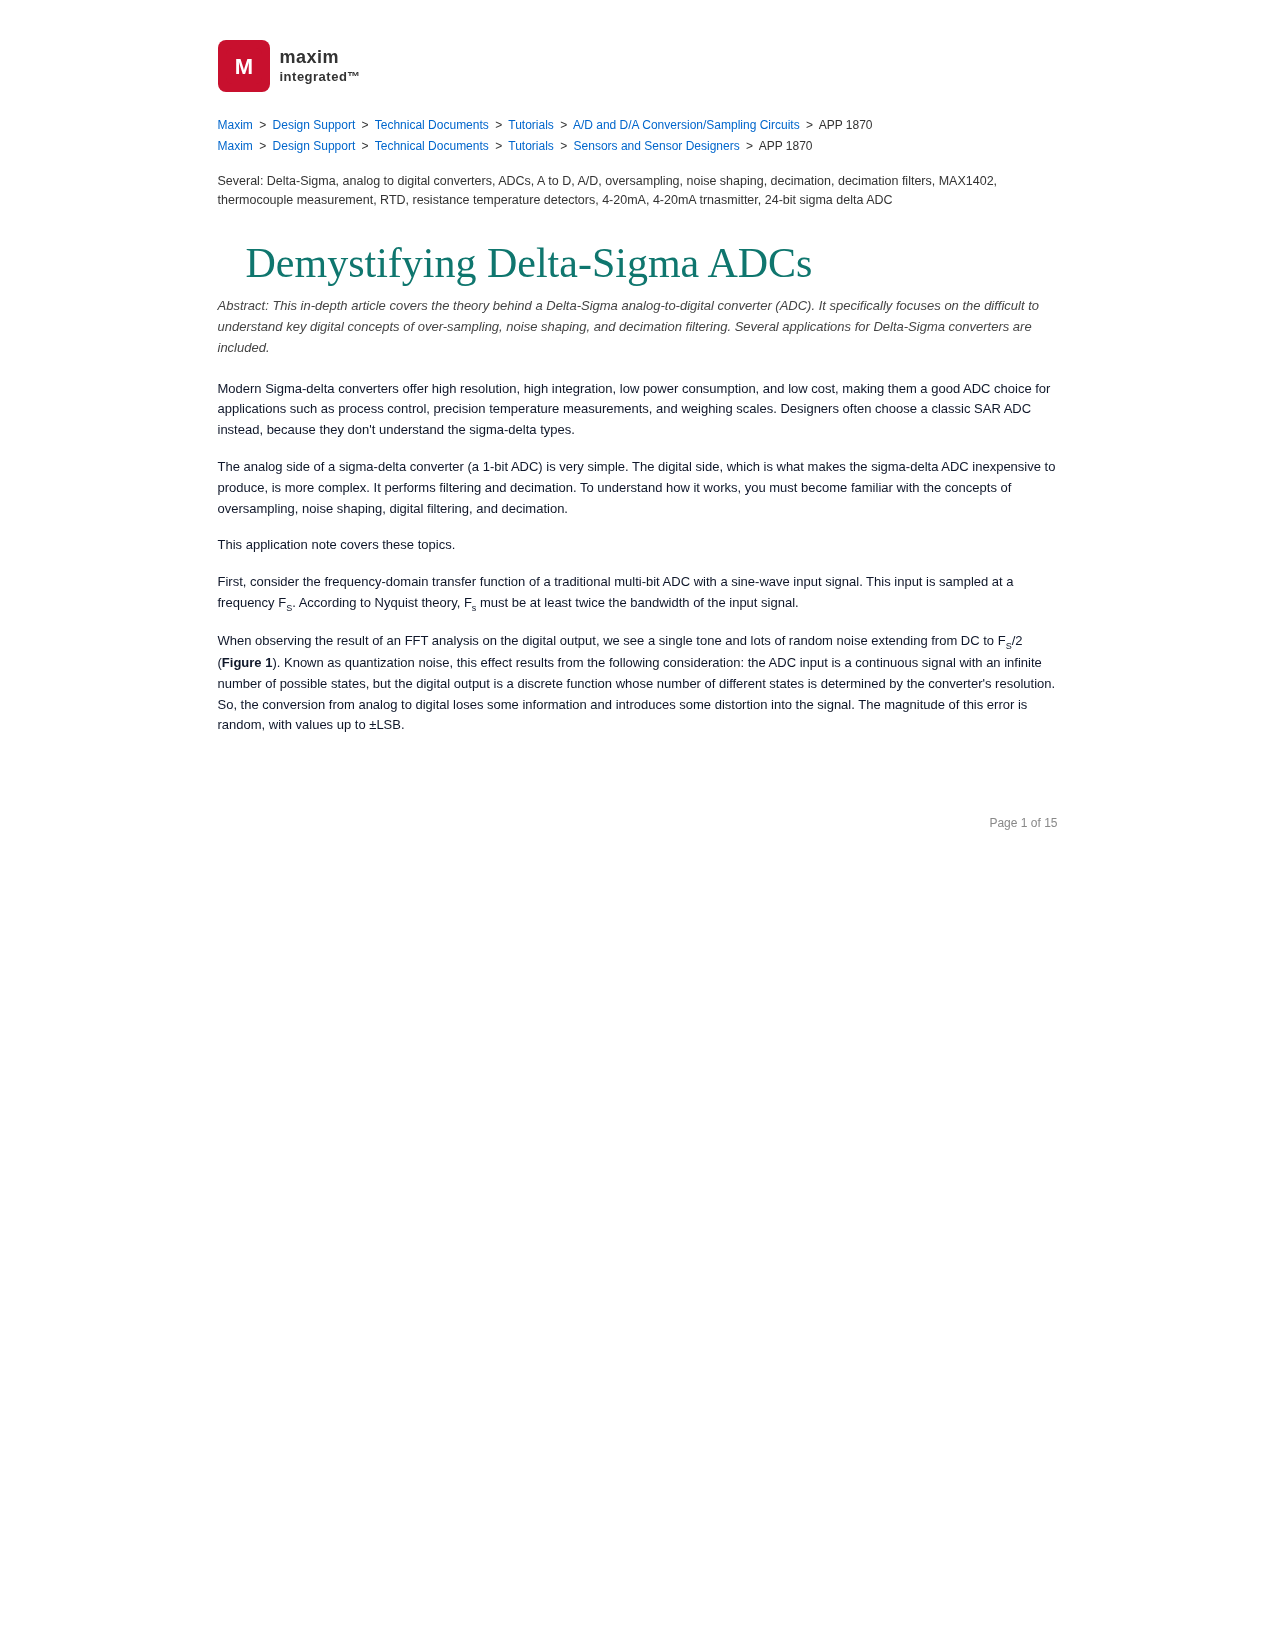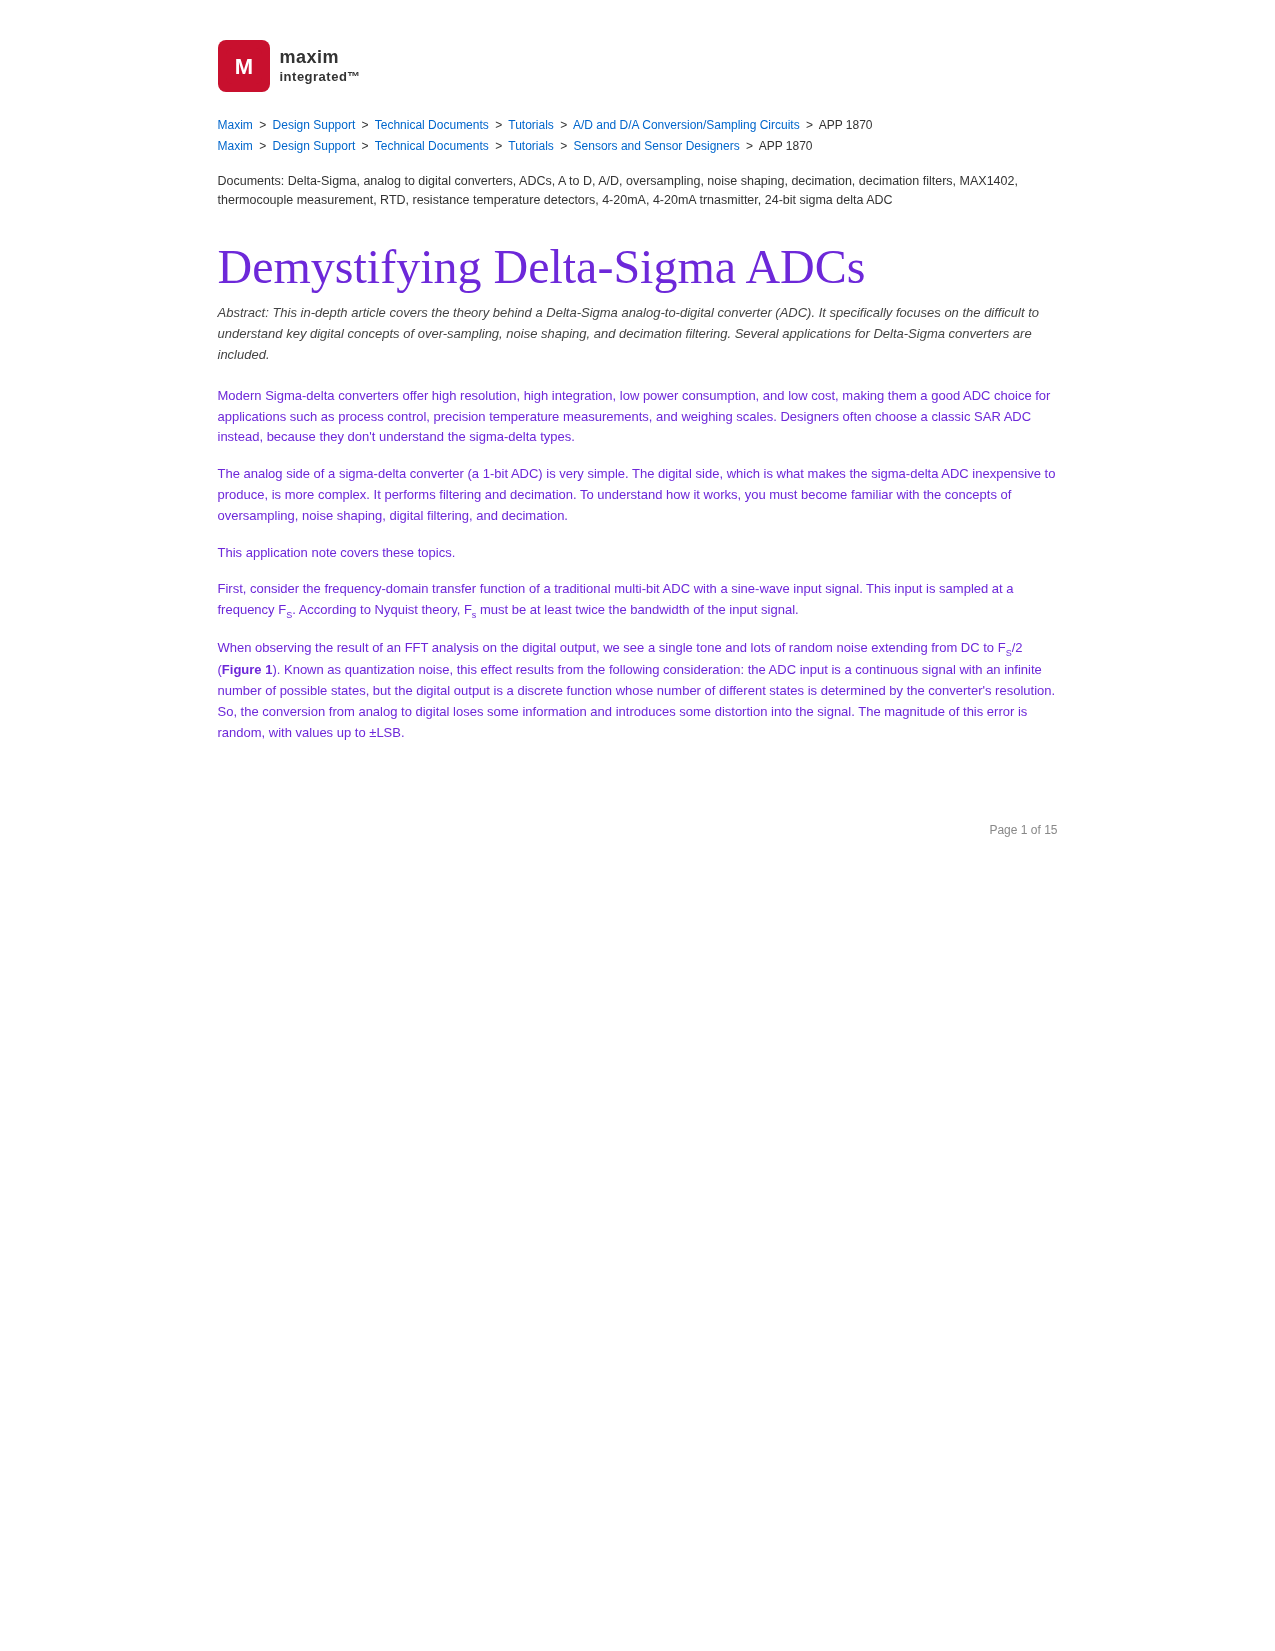--- a/index.html
+++ b/index.html
@@ -103,45 +103,46 @@
     .tutorial-label {
       font-size: 11px;
       font-weight: bold;
       color: #888;
       letter-spacing: 1px;
       text-transform: uppercase;
       margin-bottom: 4px;
     }
 
     .main-title {
-      font-size: 48px;
+      font-size: 42px;
       font-weight: normal;
-      color: #6d28d9;
+      color: #0f766e;
       margin-bottom: 8px;
       line-height: 1.2;
       font-family: Georgia, 'Times New Roman', serif;
+      margin-left: 28px;
     }
 
     .date {
       font-size: 12px;
       color: #888;
       margin-bottom: 20px;
     }
 
     .abstract {
       font-style: italic;
       font-size: 13px;
       color: #444;
       margin-bottom: 20px;
       line-height: 1.6;
     }
 
     .body-text {
       font-size: 13px;
-      color: #6d28d9;
+      color: #0f172a;
       line-height: 1.6;
       margin-bottom: 16px;
     }
 
     .section-title {
       font-size: 24px;
       font-weight: normal;
       color: #222;
       margin-bottom: 12px;
       margin-top: 28px;
@@ -205,21 +206,21 @@
       <span class="separator">&gt;</span>
       <a href="#">Tutorials</a>
       <span class="separator">&gt;</span>
       <a href="#">Sensors and Sensor Designers</a>
       <span class="separator">&gt;</span>
       <span>APP 1870</span>
     </span>
   </div>
 
   <div class="keywords">
-    <span>Documents:</span>
+    <span>Several:</span>
     <span>Delta-Sigma, analog to digital converters, ADCs, A to D, A/D, oversampling, noise shaping, decimation, decimation filters, MAX1402, thermocouple measurement, RTD, resistance temperature detectors, 4-20mA, 4-20mA trnasmitter, 24-bit sigma delta ADC</span>
   </div>
 
 
   <h1 class="main-title">Demystifying Delta-Sigma ADCs</h1>
 
 
   <p class="abstract">Abstract: This in-depth article covers the theory behind a Delta-Sigma analog-to-digital converter (ADC). It specifically focuses on the difficult to understand key digital concepts of over-sampling, noise shaping, and decimation filtering. Several applications for Delta-Sigma converters are included.</p>
 
   <p class="body-text">Modern Sigma-delta converters offer high resolution, high integration, low power consumption, and low cost, making them a good ADC choice for applications such as process control, precision temperature measurements, and weighing scales. Designers often choose a classic SAR ADC instead, because they don't understand the sigma-delta types.</p>

